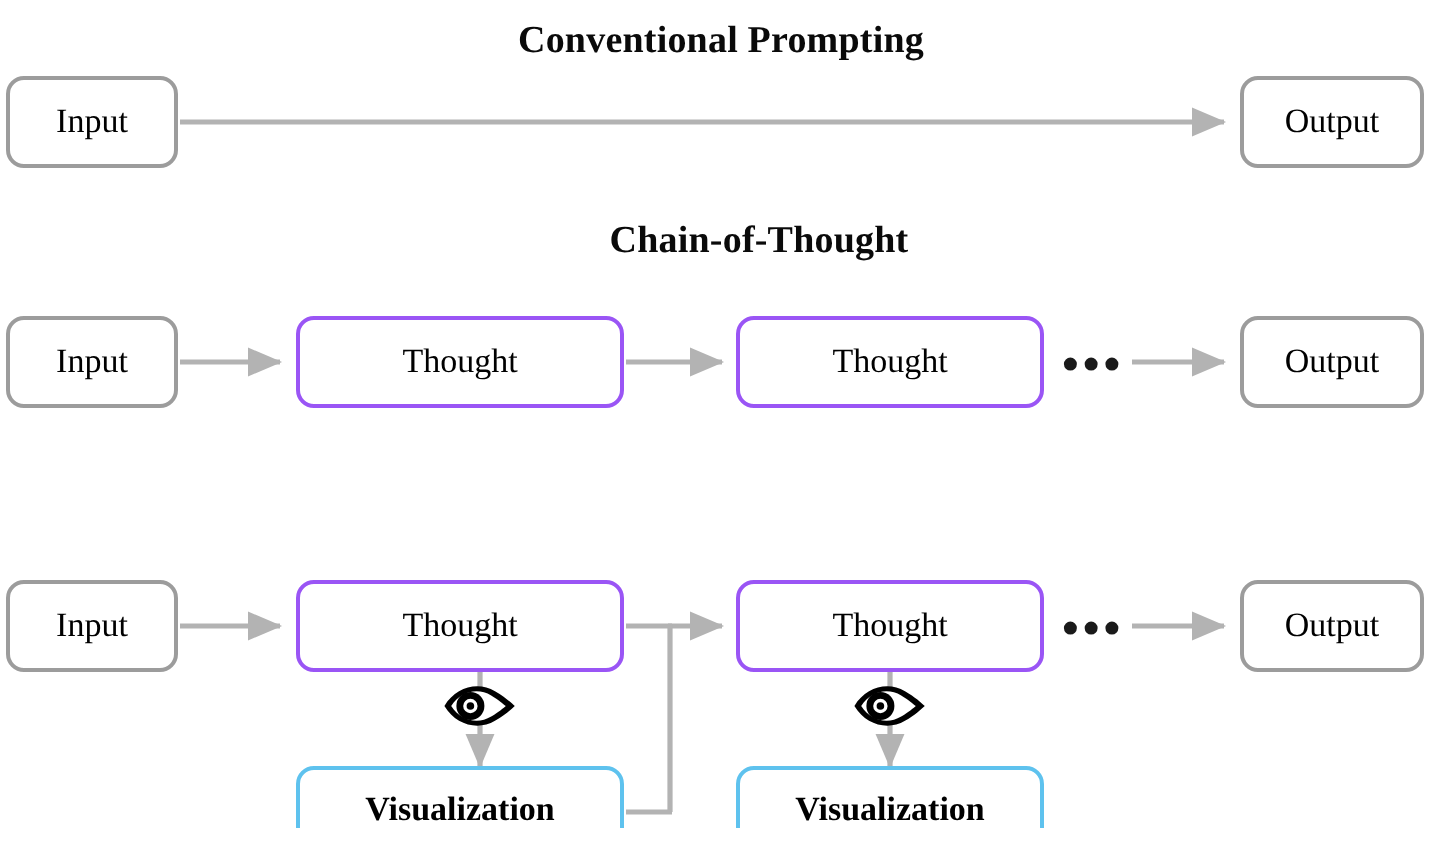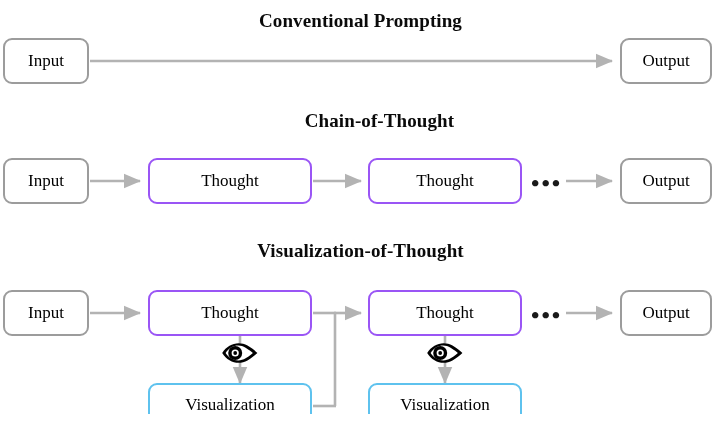--- a/index.html
+++ b/index.html
@@ -45,20 +45,21 @@
     z-index: 3;
   }
   .node-gray {
     border: 2.2px solid #9c9c9c;
   }
   .node-purple {
     border: 2.4px solid #9a55f5;
   }
   .node-cyan {
     border: 2.4px solid #5ec2ee;
+    font-weight: bold;
   }
   .node-label {
     pointer-events: none;
     padding-bottom: 1px;
   }
   svg.edges {
     position: absolute;
     left: 0;
     top: 0;
     width: 721px;
@@ -142,21 +143,20 @@
   <div class="node node-purple" style="left:368px; top:158px; width:154px; height:46px;">
     <span class="node-label">Thought</span>
   </div>
 
   <div class="dots" style="left:531px; top:171px;">•••</div>
 
   <div class="node node-gray" style="left:620px; top:158px; width:92px; height:46px;">
     <span class="node-label">Output</span>
   </div>
 
-  <div class="section-title" style="top:240px;">Visualization-of-Thought</div>
 
   <div class="node node-gray" style="left:3px;  top:290px; width:86px; height:46px;">
     <span class="node-label">Input</span>
   </div>
 
   <div class="node node-purple" style="left:148px; top:290px; width:164px; height:46px;">
     <span class="node-label">Thought</span>
   </div>
 
   <div class="node node-purple" style="left:368px; top:290px; width:154px; height:46px;">

